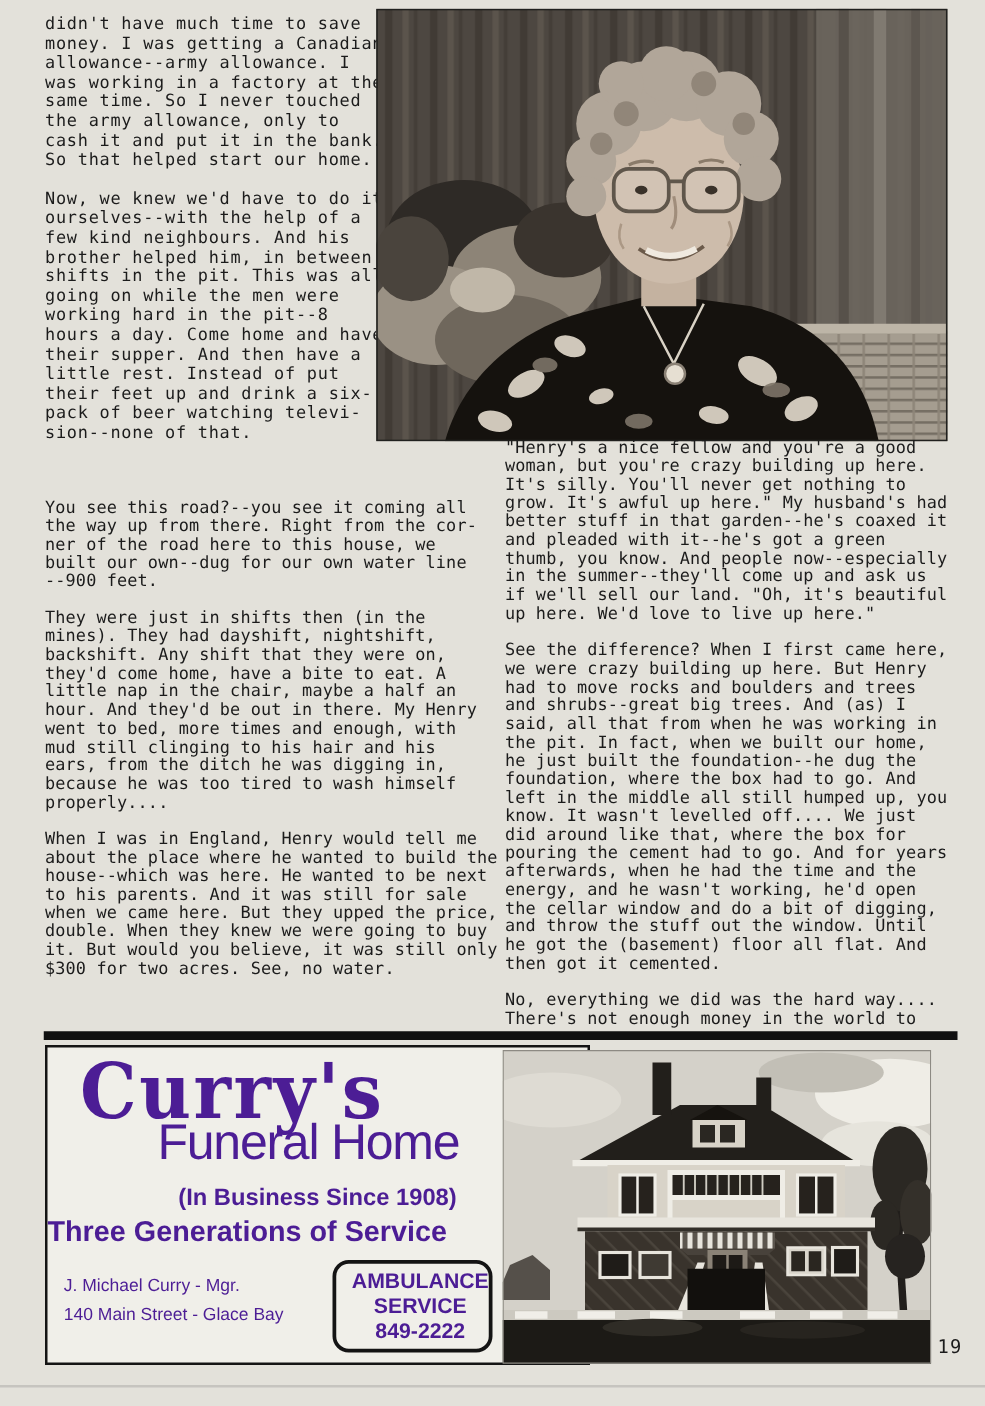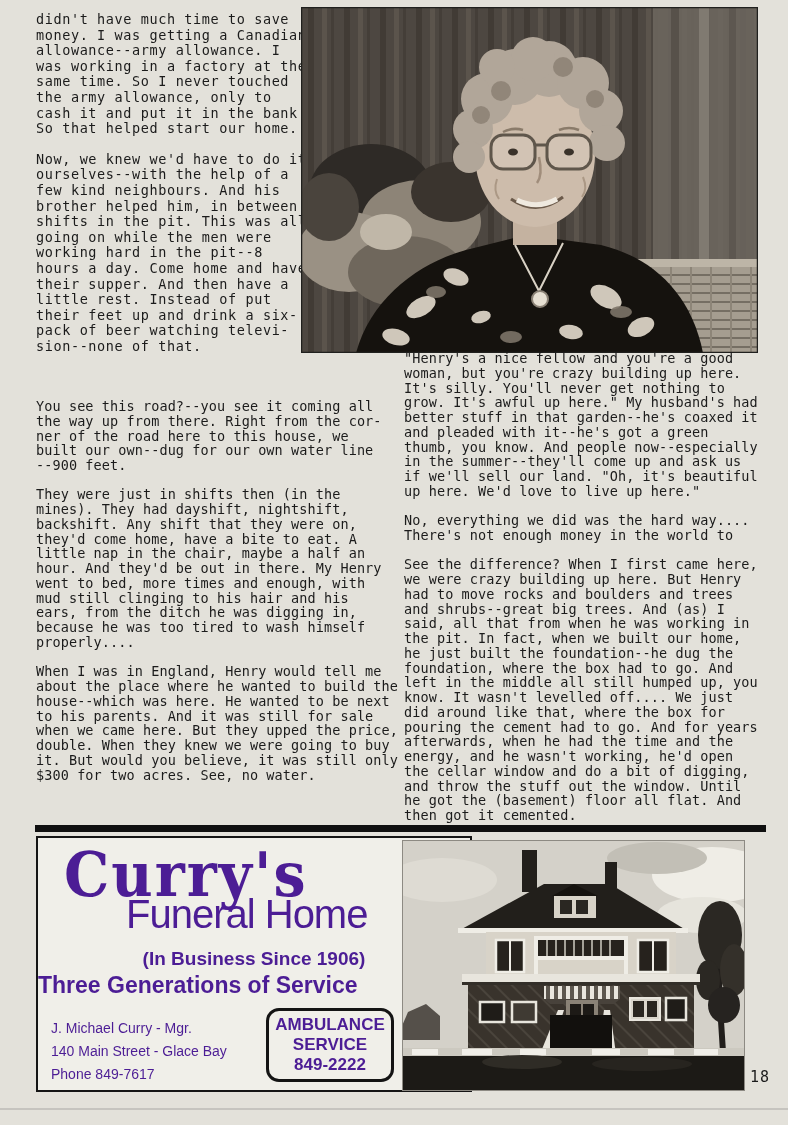--- a/index.html
+++ b/index.html
@@ -34,21 +34,21 @@
     font-family:"DejaVu Serif", serif;font-weight:bold;font-size:57px;
     letter-spacing:2px;transform:scaleY(1.08);}
   .ad-type{position:absolute;left:88px;top:54px;font-size:40px;font-weight:normal;letter-spacing:-1px;}
   .ad-since{position:absolute;left:0;top:110px;width:100%;text-align:center;
     font-size:19px;font-weight:bold;}
   .ad-tagline{position:absolute;left:0;top:134px;width:100%;
     font-size:23px;font-weight:bold;}
   .ad-info{position:absolute;left:13px;top:179px;font-size:14px;line-height:23px;}
   .amb-box{position:absolute;left:228px;top:170px;width:122px;height:68px;
     border:3px solid #141414;border-radius:13px;background:#f0efe9;
-    display:flex;align-items:center;justify-content:center;text-align:center;}
+    display:flex;align-items:center;justify-content:flex-end;text-align:center;}
   .amb-box div{white-space:pre-line;font-size:17px;font-weight:bold;line-height:20px;}
 
   .page-num{position:absolute;left:750px;top:1068px;font-size:15px;letter-spacing:1px;}
   .scan-line{position:absolute;left:0;top:1108px;width:788px;height:2px;background:#c6c4bf;}
 </style>
 </head>
 <body>
 
 <div class="page">
 
@@ -209,53 +209,52 @@
     <p>"Henry's a nice fellow and you're a good
 woman, but you're crazy building up here.
 It's silly. You'll never get nothing to
 grow. It's awful up here." My husband's had
 better stuff in that garden--he's coaxed it
 and pleaded with it--he's got a green
 thumb, you know. And people now--especially
 in the summer--they'll come up and ask us
 if we'll sell our land. "Oh, it's beautiful
 up here. We'd love to live up here."</p>
-    <p>No, everything we did was the hard way....
-There's not enough money in the world to</p>
     <p>See the difference? When I first came here,
 we were crazy building up here. But Henry
 had to move rocks and boulders and trees
 and shrubs--great big trees. And (as) I
 said, all that from when he was working in
 the pit. In fact, when we built our home,
 he just built the foundation--he dug the
 foundation, where the box had to go. And
 left in the middle all still humped up, you
 know. It wasn't levelled off.... We just
 did around like that, where the box for
 pouring the cement had to go. And for years
 afterwards, when he had the time and the
 energy, and he wasn't working, he'd open
 the cellar window and do a bit of digging,
 and throw the stuff out the window. Until
 he got the (basement) floor all flat. And
 then got it cemented.</p>
+    <p>No, everything we did was the hard way....
+There's not enough money in the world to</p>
   </section>
 
   <div class="rule"></div>
 
   <div class="ad">
     <div class="ad-name">Curry's</div>
     <div class="ad-type">Funeral Home</div>
-    <div class="ad-since">(In Business Since 1906)</div>
+    <div class="ad-since">(In Business Since 1908)</div>
     <div class="ad-tagline">Three Generations of Service</div>
     <div class="ad-info">
       <div>J. Michael Curry - Mgr.</div>
       <div>140 Main Street - Glace Bay</div>
-      <div>Phone 849-7617</div>
     </div>
     <div class="amb-box">
       <div>AMBULANCE
 SERVICE
 849-2222</div>
     </div>
   </div>
 
   <figure class="house" aria-label="Two-storey funeral home building with porch, awning and tree">
     <svg viewBox="0 0 343 251" preserveAspectRatio="none">
@@ -359,16 +358,16 @@
           <rect x="292" y="209" width="24" height="6"></rect>
       </g>
 
       <rect x="0" y="216" width="343" height="35" fill="#1c1a16"></rect>
       <ellipse cx="120" cy="222" rx="40" ry="7" fill="#2f2c26"></ellipse>
       <ellipse cx="240" cy="224" rx="50" ry="7" fill="#27241f"></ellipse>
       <rect x="0.5" y="0.5" width="342" height="250" fill="none" stroke="#8d8a83" stroke-width="1"></rect>
     </svg>
   </figure>
 
-  <div class="page-num">18</div>
+  <div class="page-num">19</div>
   <div class="scan-line"></div>
 
 </div>
 
 </body></html>

